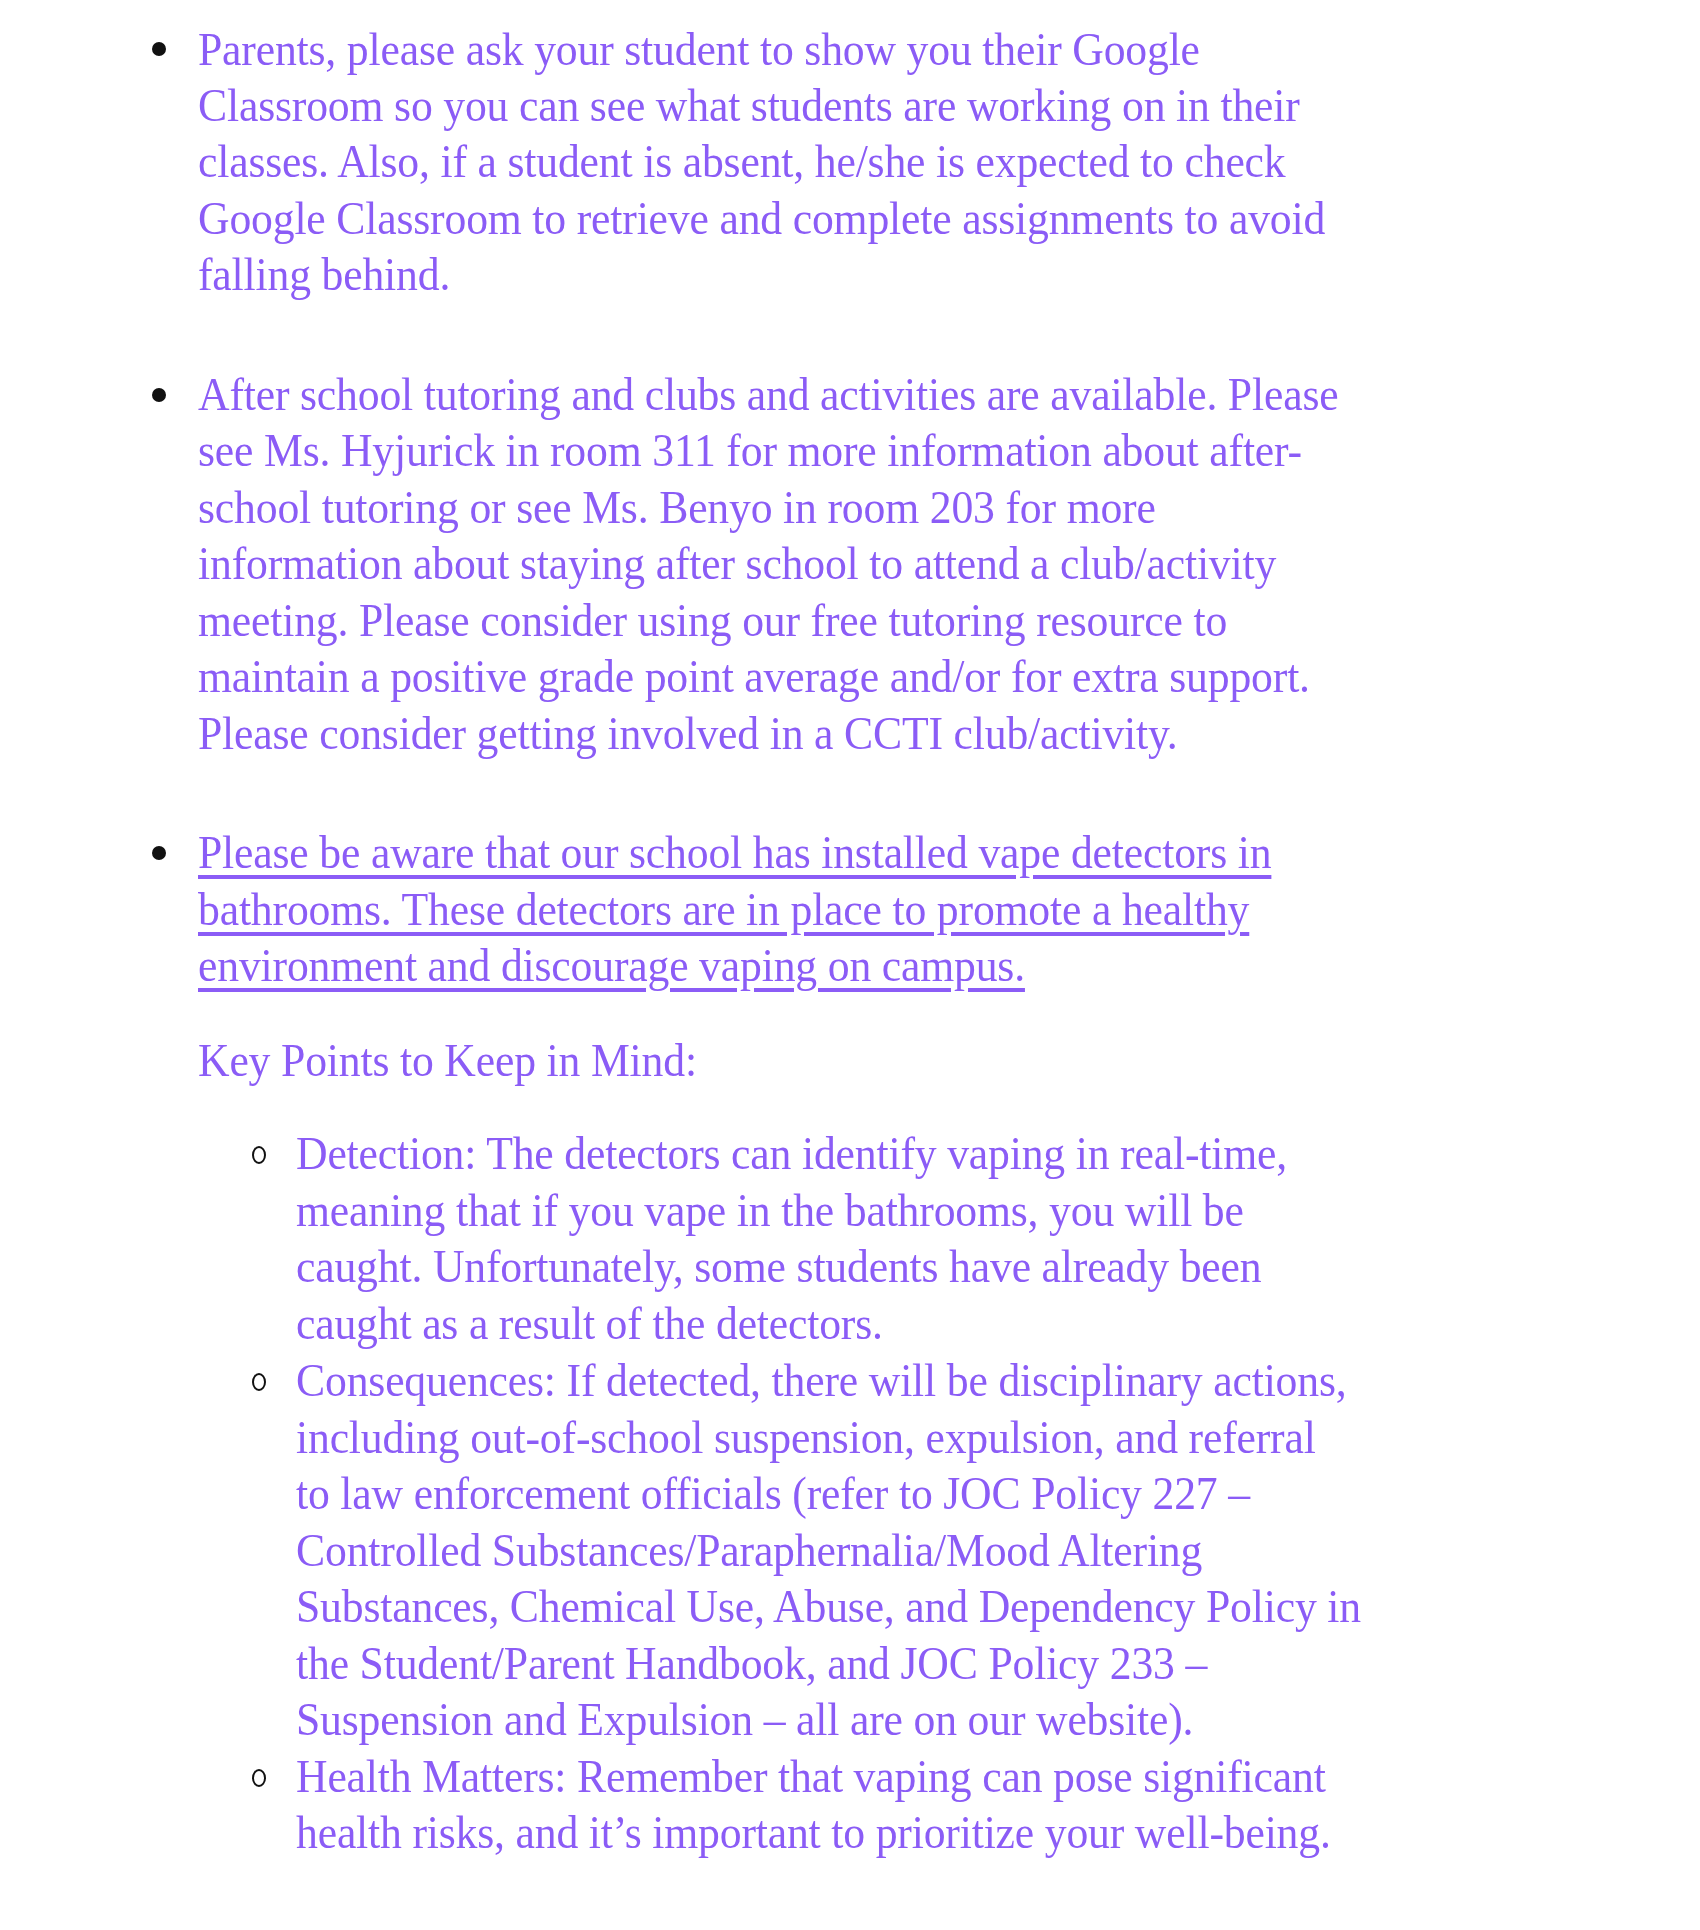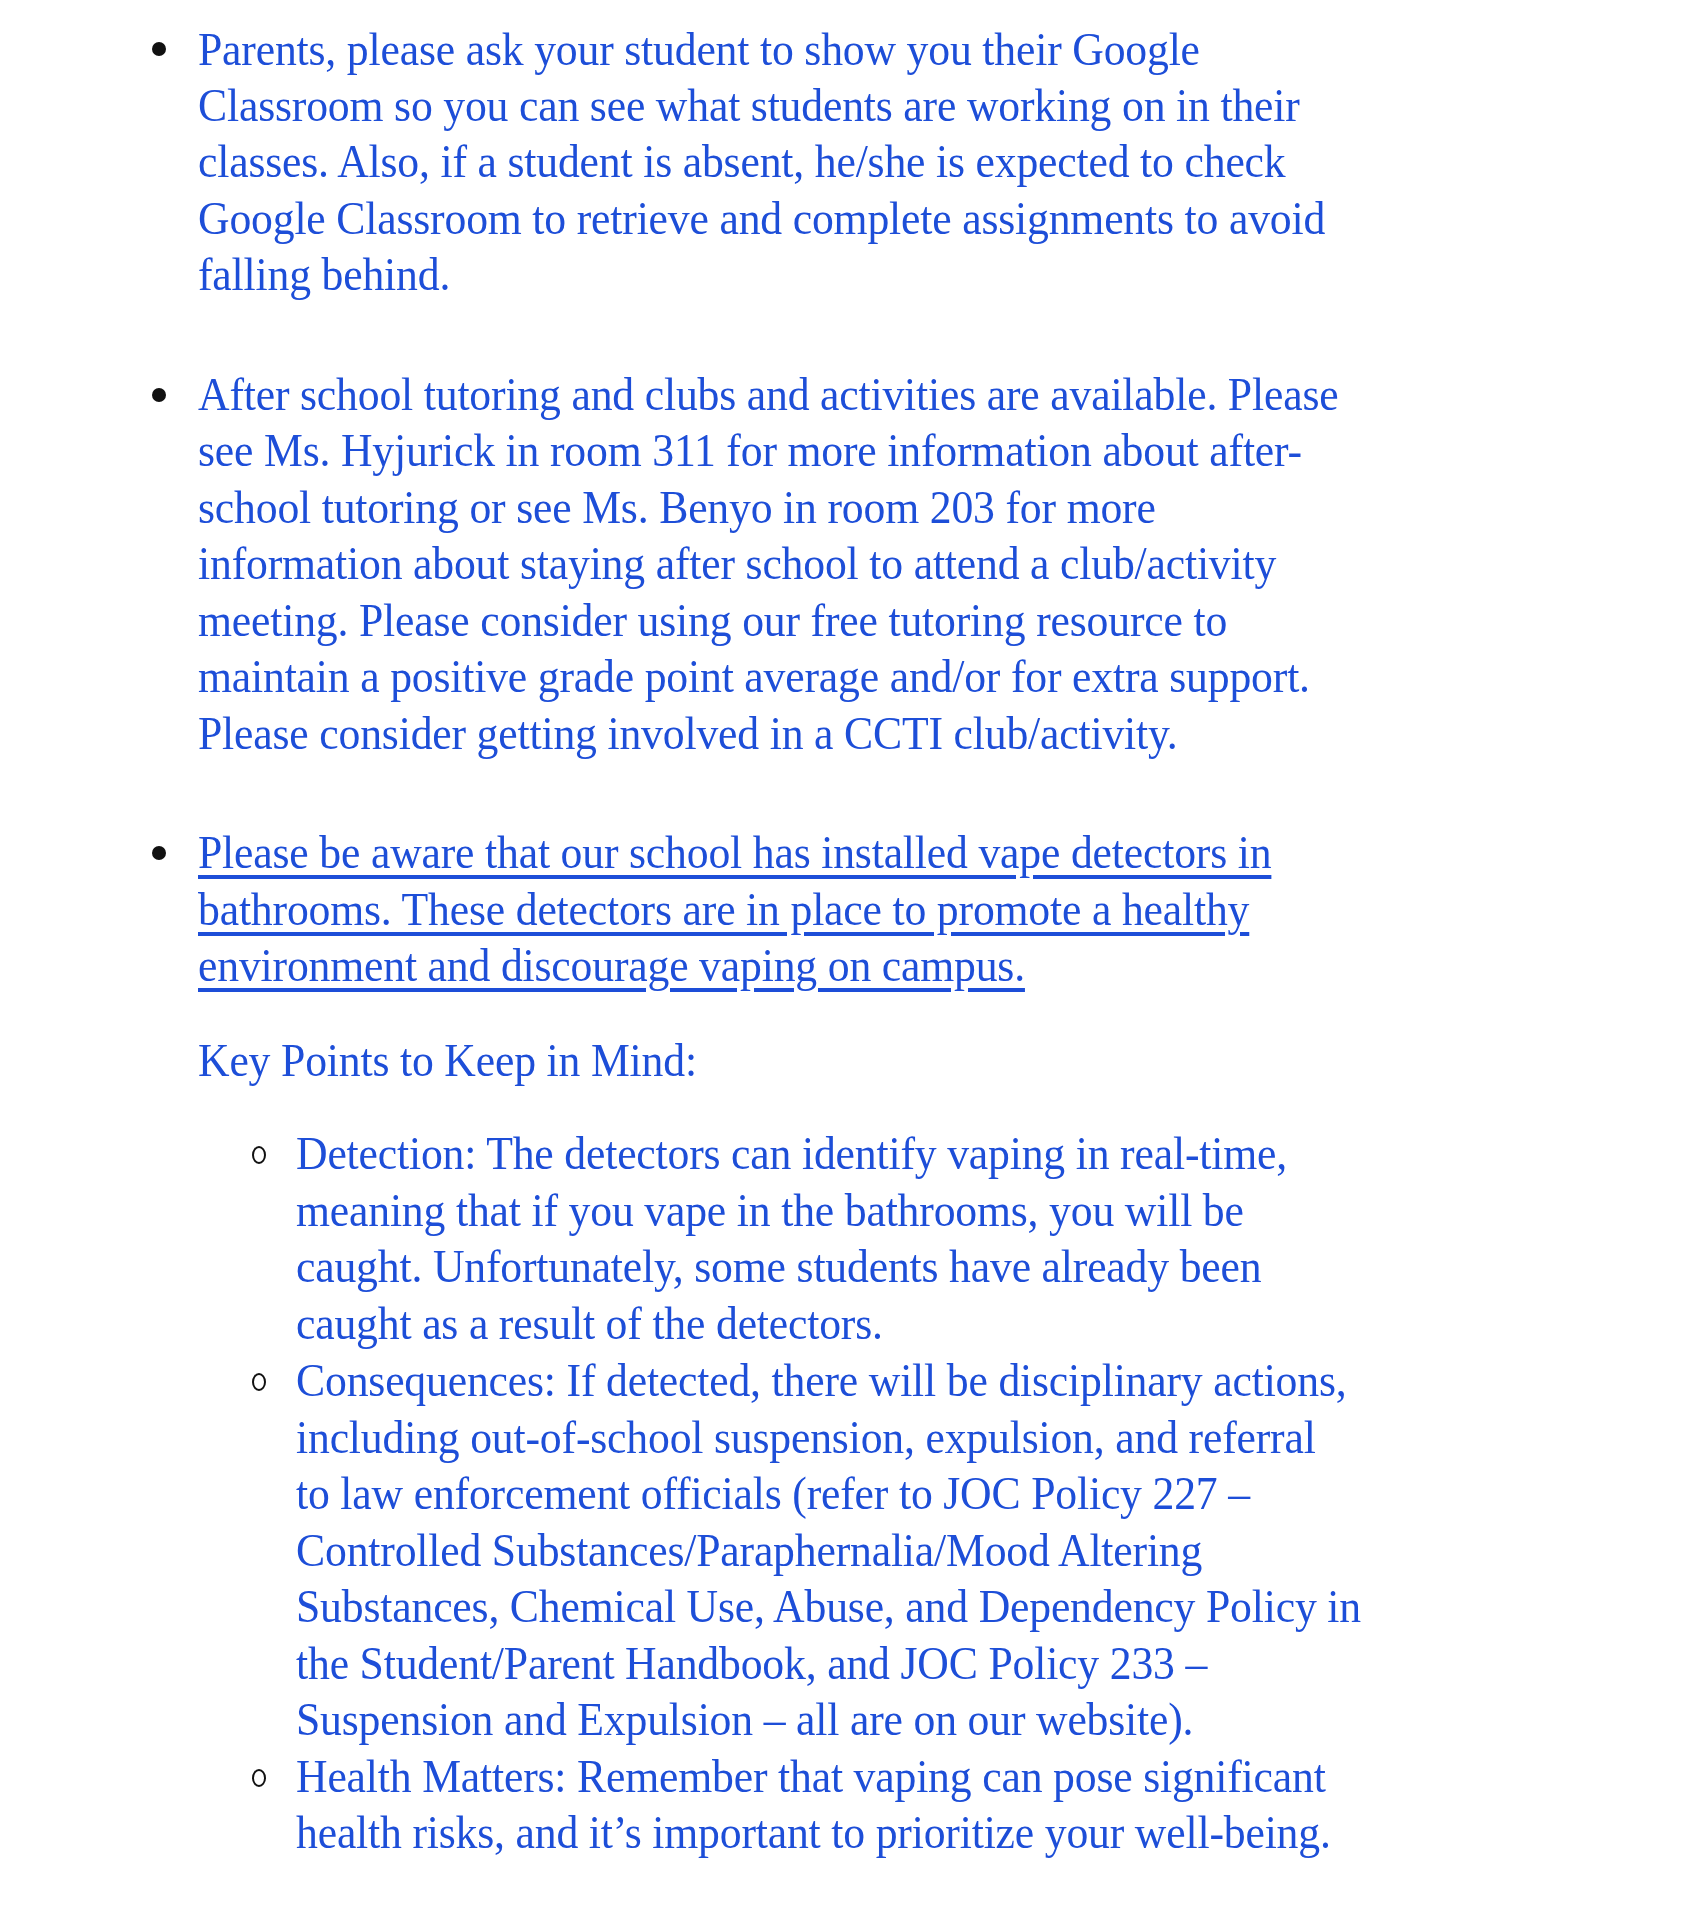--- a/index.html
+++ b/index.html
@@ -1,17 +1,17 @@
 <!DOCTYPE html>
 <html><head>
 <meta charset="utf-8">
 <style>
   html, body { margin: 0; padding: 0; background: #ffffff; }
   body { width: 1700px; height: 1930px; position: relative; overflow: hidden; }
-  .page { position: absolute; left: 0; top: 0; width: 1700px; height: 1930px; background: #ffffff; color: #1d4ed8;
+  .page { position: absolute; left: 0; top: 0; width: 1700px; height: 1930px; background: #ffffff; color: #8b5cf6;
           font-family: "Liberation Serif", "DejaVu Serif", serif; }
   .line { position: absolute; white-space: nowrap; font-size: 47px; line-height: 57px; height: 57px;
           transform: scaleX(0.93); transform-origin: left center; letter-spacing: -0.2px; }
   .l1 { left: 198px; }
   .l2 { left: 296px; }
   .u { text-decoration: underline; text-decoration-thickness: 4px; text-underline-offset: 7px; }
   .bullet { position: absolute; width: 14px; height: 14px; border-radius: 50%; background: #111111; left: 152px; }
   .obullet { position: absolute; width: 14px; height: 18px; border-radius: 50%; border: 2px solid #111111;
              box-sizing: border-box; left: 252px; }
 </style>

